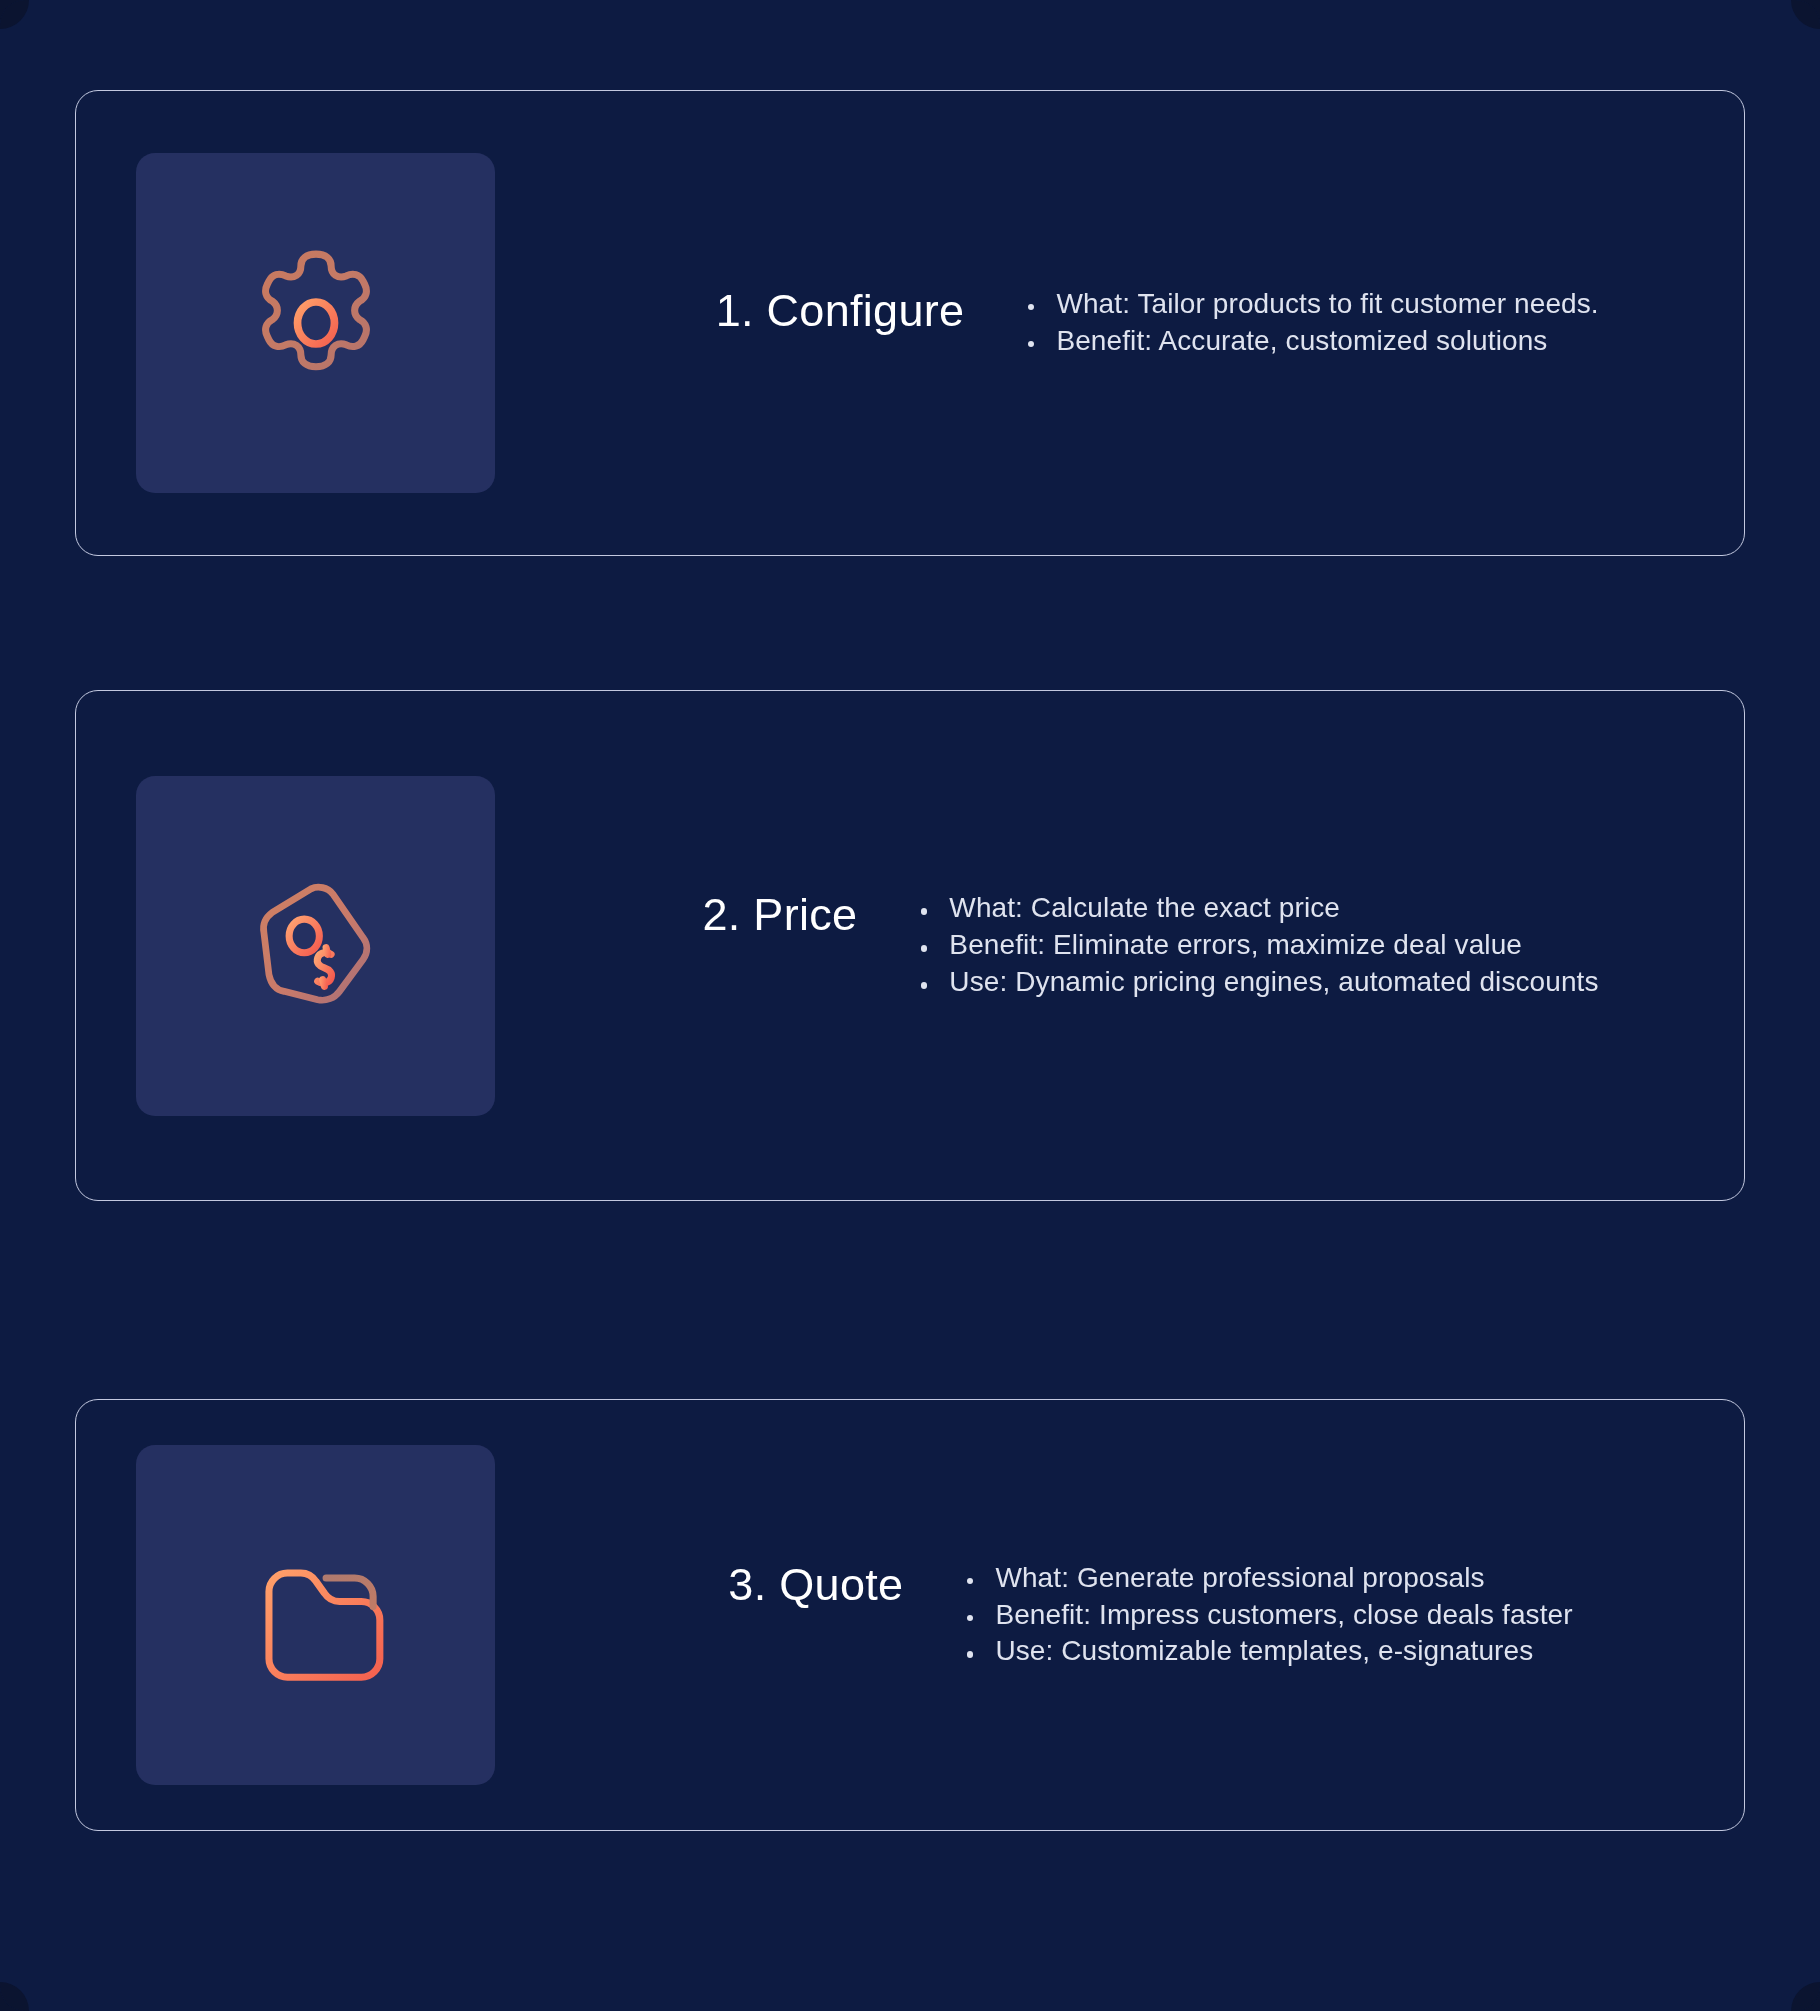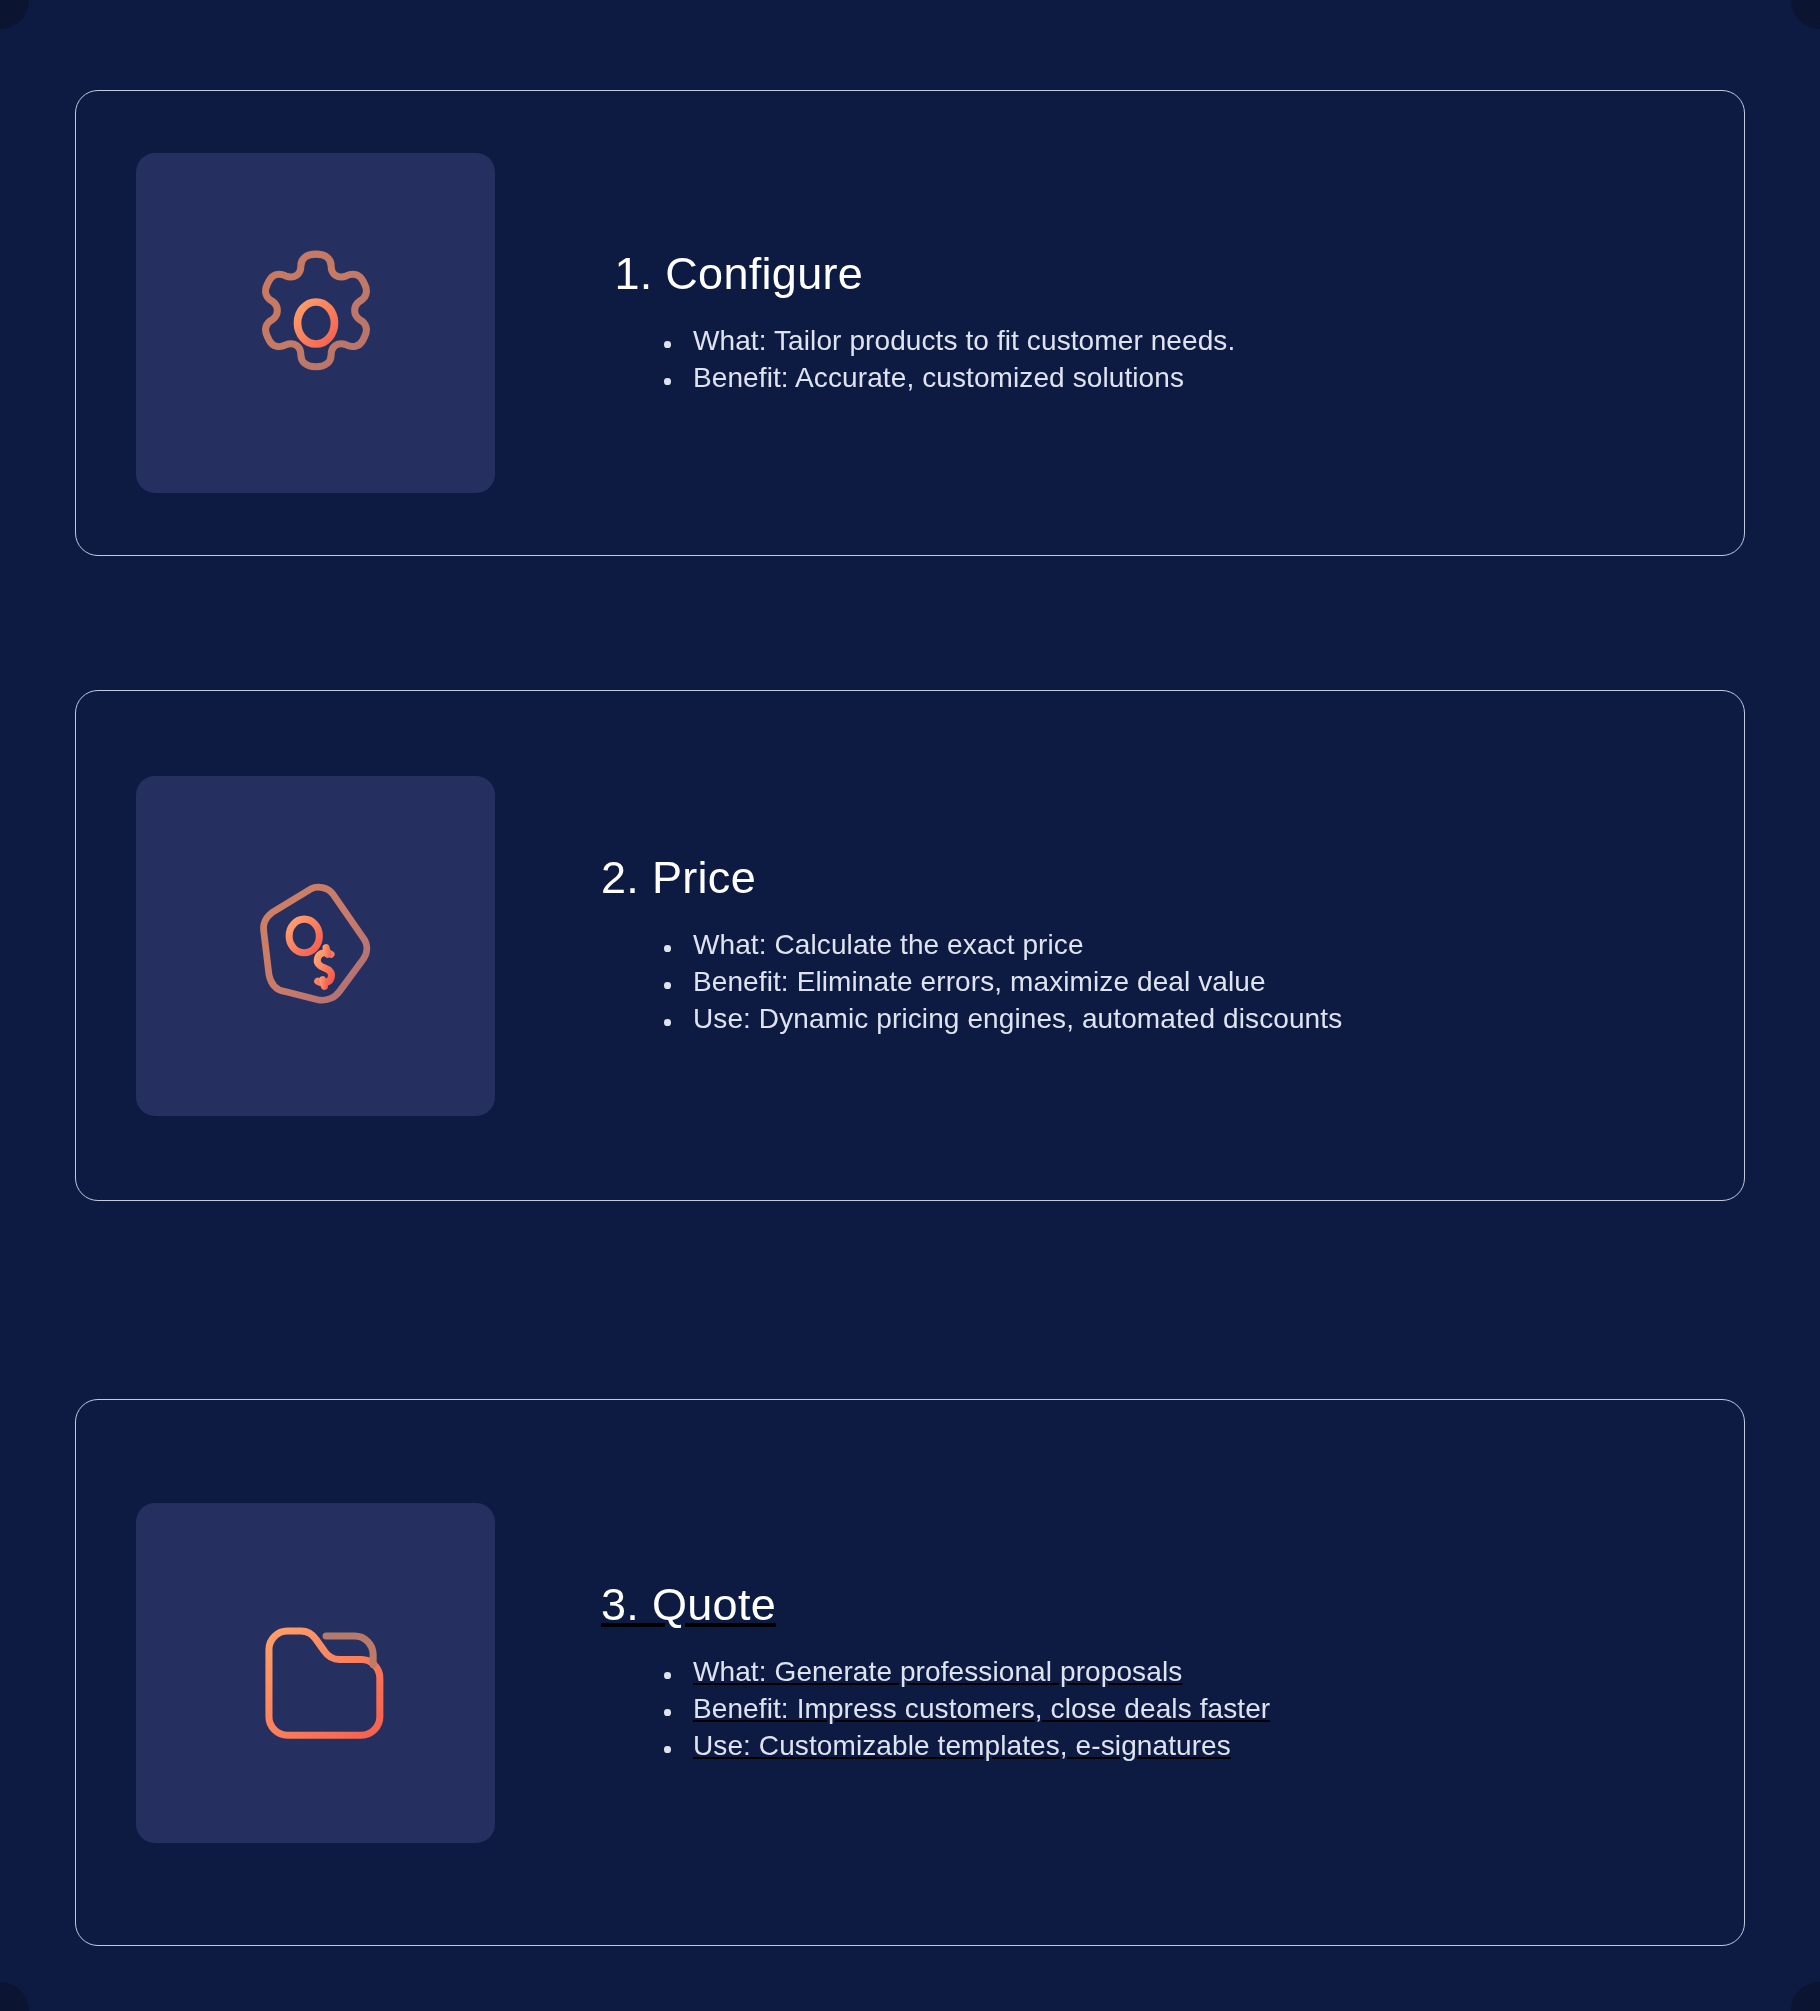--- a/index.html
+++ b/index.html
@@ -22,42 +22,41 @@
     width:1670px;
     box-sizing:border-box;
     border:1.5px solid #c3c9e0;
     border-radius:23px;
     background:transparent;
     display:flex;
     align-items:center;
   }
   #card-1{top:90px;height:466px;}
   #card-2{top:690px;height:511px;}
-  #card-3{top:1399px;height:547px;text-decoration:underline;}
+  #card-3{top:1399px;height:432px;}
 
   .icon-tile{
     flex:0 0 auto;
     width:359px;height:340px;
     margin-left:60px;
     border-radius:19px;
     background:#253061;
     display:flex;align-items:center;justify-content:center;
   }
   #card-1 .icon-tile{width:359px;height:340px;}
   #card-2 .icon-tile{width:359px;height:340px;}
   #card-3 .icon-tile{width:359px;height:340px;}
 
   .icon-tile svg{display:block;}
 
   .card-body{
     flex:1 1 auto;
     padding-left:106px;
     padding-right:44px;
     display:flex;
-    flex-direction:column;
     justify-content:center;
   }
   .card-title{
     color:#ffffff;
     font-size:45px;
     font-weight:300;
     letter-spacing:0.3px;
     line-height:1.1;
     margin:0 0 25px 0;
     white-space:nowrap;

